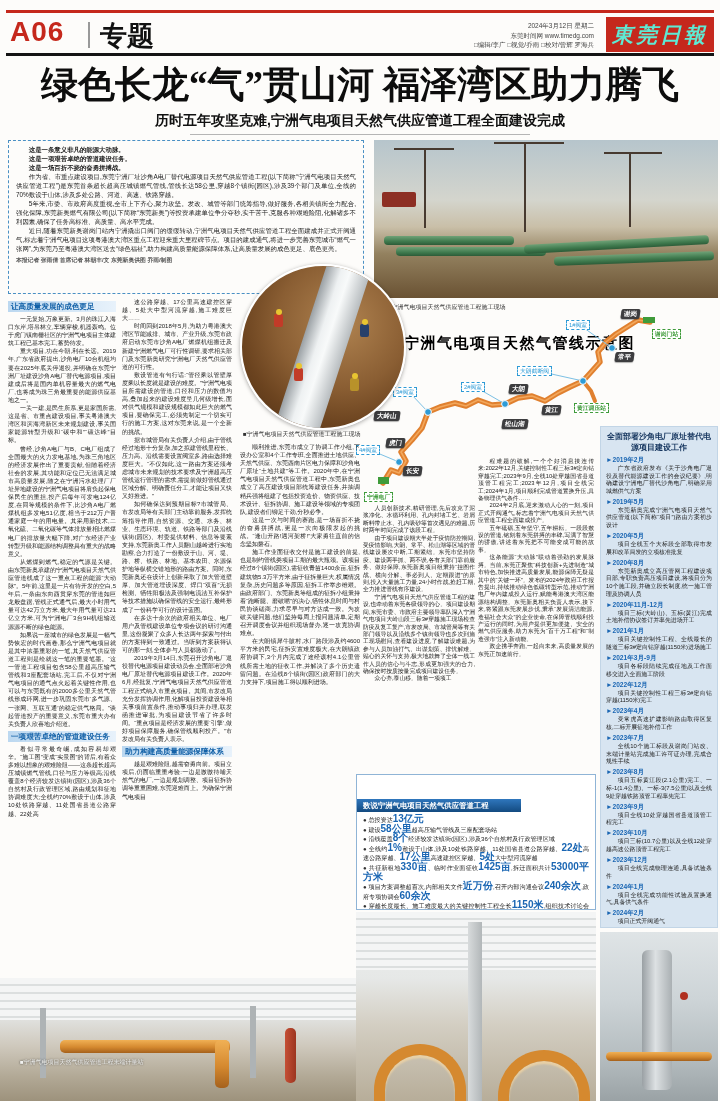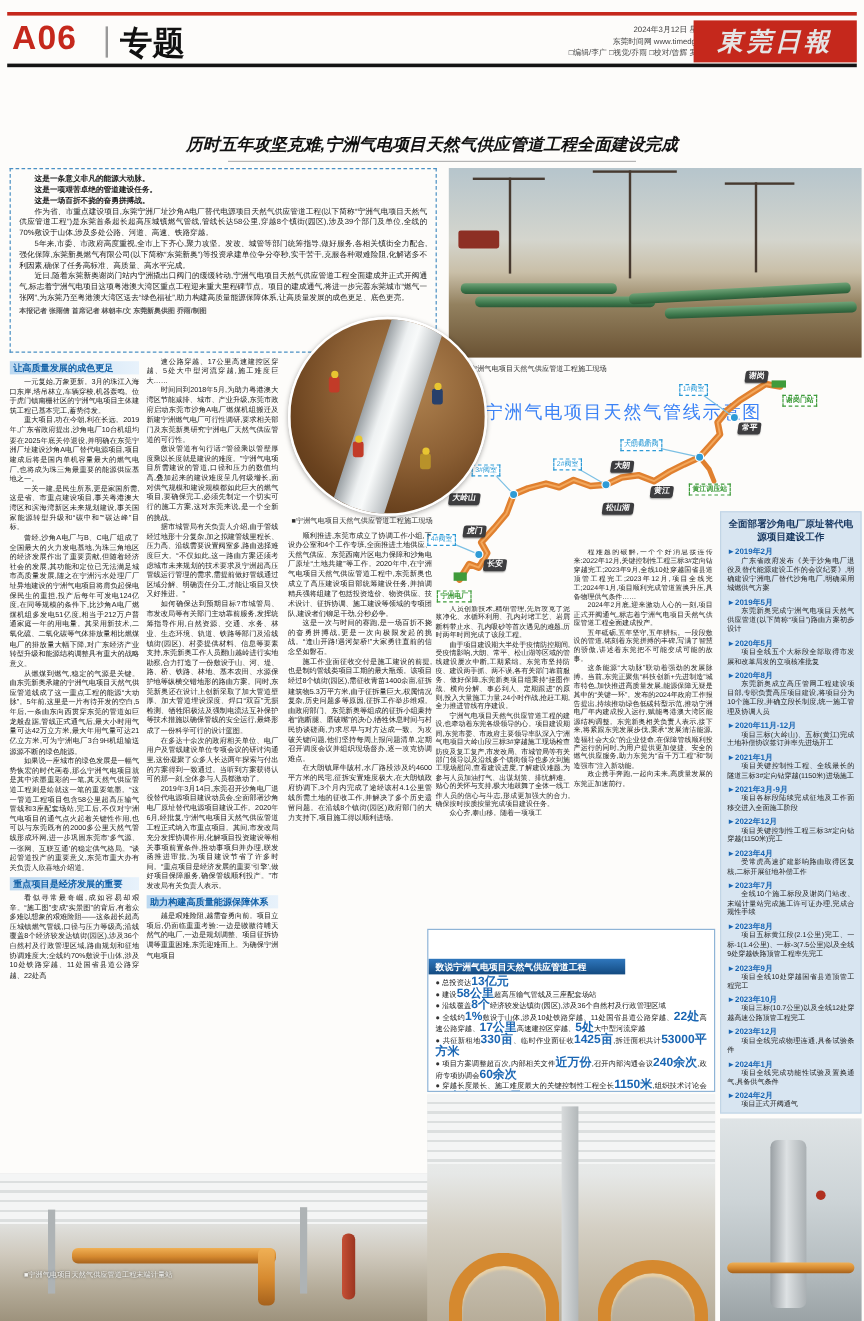--- a/index.html
+++ b/index.html
@@ -6,27 +6,27 @@
   .page{position:relative;width:720px;height:1101px;margin:0 auto;background:#fdfcfa;overflow:hidden;
         font-family:"Liberation Sans","DejaVu Sans",sans-serif;color:#1a1a1a;}
   .abs{position:absolute;}
   
   .rule-red{left:6px;right:6px;top:10px;height:3px;background:#c5281c;}
   .rule-black{left:6px;right:6px;top:53px;height:3px;background:#141414;}
   .pageno{left:10px;top:16px;font-size:28px;font-weight:900;color:#c5281c;letter-spacing:1px;}
   .mast-div{left:88px;top:22px;width:2px;height:26px;background:#999;}
   .section-name{left:100px;top:18px;font-size:27px;font-weight:900;color:#111;}
   .mast-info{right:126px;top:21px;width:240px;text-align:right;font-size:6.5px;line-height:9.5px;color:#444;}
-  .mast-logo{right:6px;top:17px;width:136px;height:35px;background:#c5281c;color:#e5e5e5;
+  .mast-logo{right:6px;top:17px;width:108px;height:35px;background:#c5281c;color:#5eead4;
              font-family:Liberation Sans, sans-serif;font-weight:900;font-size:21px;
              display:flex;align-items:center;justify-content:center;letter-spacing:3px;font-style:italic;}
   
   .headline{left:0;top:60px;width:720px;text-align:center;font-family:"Liberation Serif","DejaVu Serif",serif;
             font-weight:900;font-size:37px;color:#0d0d0d;letter-spacing:0px;white-space:nowrap;}
-  .subhead{left:0;top:112px;width:720px;text-align:center;font-size:14px;font-weight:700;color:#111;font-style:italic;}
+  .subhead{left:0;top:112px;width:720px;text-align:center;font-size:14px;font-weight:700;color:#111;}
   .subhead-line{left:190px;top:134px;width:340px;height:1px;background:#b5b5b5;}
   
   .intro{left:8px;top:140px;width:356px;height:154px;border:1.5px dashed #4a90c4;padding:4px 7px;
          font-size:6.4px;line-height:9px;text-align:justify;color:#222;box-sizing:border-box;}
   .intro p{margin:0;text-indent:2em;}
   .intro p.b{font-weight:700;}
   .byline{margin-top:3px;font-size:5.8px;color:#555;font-weight:700;text-indent:0;}
   
   .ncol{font-size:6px;line-height:8.1px;text-align:justify;color:#222;overflow:hidden;}
   .ncol.small{font-size:5.8px;line-height:7.4px;}
@@ -52,21 +52,21 @@
      background:linear-gradient(180deg,#f0f1f1 0%,#e6e8e7 35%,#d3cec2 60%,#b7ad99 100%);}
   .photo-br{left:600px;top:932px;width:118px;height:169px;overflow:hidden;
      background:linear-gradient(180deg,#dfe4e6 0%,#cdd4d7 40%,#b4bcbf 75%,#9aa2a5 100%);}
   .canopy{position:absolute;left:0;right:0;top:0;background:
      repeating-linear-gradient(180deg,#f4f5f5 0 6px,#dcdfdf 6px 8px);}
   .pipe-orange{position:absolute;background:linear-gradient(180deg,#f0b055,#d5892f 55%,#a5611c);border-radius:5px;}
   .arch{position:absolute;border:11px solid #d5892f;border-bottom:none;border-radius:55px 55px 0 0;
         box-shadow:inset 0 3px 2px rgba(255,220,160,.6);}
   .cap-on-photo{position:absolute;font-size:6px;color:#f3f3f0;text-shadow:0 0 2px rgba(40,40,40,.9);}
   
-  .map-title{left:404px;top:334px;font-size:15px;font-weight:400;color:#3b82f6;letter-spacing:1.5px;white-space:nowrap;}
+  .map-title{left:404px;top:334px;font-size:15px;font-weight:700;color:#000000;letter-spacing:1.5px;white-space:nowrap;}
   .town{position:absolute;background:#3d3d3f;color:#fff;font-size:6.5px;font-weight:700;line-height:10px;
         padding:0 3px;border-radius:2px;transform:skewX(-8deg);white-space:nowrap;box-shadow:0 1px 1px rgba(0,0,0,.3);}
   .valve{position:absolute;color:#2e9bd6;border:1px dashed #2e9bd6;background:rgba(255,255,255,.85);
          font-size:5.8px;line-height:8px;padding:0 2px;white-space:nowrap;}
   .station{position:absolute;color:#3f9b3a;border:1px dashed #3f9b3a;background:rgba(255,255,255,.85);
          font-size:5.8px;font-weight:700;line-height:8px;padding:0 2px;white-space:nowrap;}
   
   .timeline{left:600px;top:426px;width:118px;height:502px;background:#d8e5f1;border:1px solid #c2d5e6;
             box-sizing:border-box;padding:5px 5px;overflow:hidden;}
   .tl-title{font-size:8px;font-weight:900;color:#15355e;text-align:center;line-height:10.5px;margin-bottom:3px;}
@@ -92,20 +92,21 @@
   <div class="abs mast-div"></div>
   <div class="abs section-name">专题</div>
   <div class="abs mast-info">
     <div>2024年3月12日 星期二</div>
     <div>东莞时间网 www.timedg.com</div>
     <div>□编辑/李广 □视觉/乔雨 □校对/曾辉 罗海兵</div>
   </div>
   <div class="abs mast-logo">東莞日報</div>
   <div class="abs rule-black"></div>
 
+  <div class="abs headline">绿色长龙“气”贯山河 福泽湾区助力腾飞</div>
   <div class="abs subhead">历时五年攻坚克难,宁洲气电项目天然气供应管道工程全面建设完成</div>
   <div class="abs subhead-line"></div>
 
   <div class="abs intro">
       <p class="b">这是一条意义非凡的能源大动脉。</p>
       <p class="b">这是一项艰苦卓绝的管道建设任务。</p>
       <p class="b">这是一场百折不挠的奋勇拼搏战。</p>
       <p>作为省、市重点建设项目,东莞宁洲厂址沙角A电厂替代电源项目天然气供应管道工程(以下简称“宁洲气电项目天然气供应管道工程”)是东莞首条超长超高压城镇燃气管线,管线长达58公里,穿越8个镇街(园区),涉及39个部门及单位,全线的70%敷设于山体,涉及多处公路、河道、高速、铁路穿越。</p>
       <p>5年来,市委、市政府高度重视,全市上下齐心,聚力攻坚。发改、城管等部门统筹指导,做好服务,各相关镇街全力配合,强化保障,东莞新奥燃气有限公司(以下简称“东莞新奥”)等投资承建单位争分夺秒,实干苦干,克服各种艰难险阻,化解诸多不利因素,确保了任务高标准、高质量、高水平完成。</p>
       <p>近日,随着东莞新奥谢岗门站内宁洲撬出口阀门的缓缓转动,宁洲气电项目天然气供应管道工程全面建成并正式开阀通气,标志着宁洲气电项目这项粤港澳大湾区重点工程迎来重大里程碑节点。项目的建成通气,将进一步完善东莞城市“燃气一张网”,为东莞乃至粤港澳大湾区送去“绿色福祉”,助力构建高质量能源保障体系,让高质量发展的成色更足、底色更亮。</p>
@@ -172,21 +173,21 @@
   <div class="abs caption" style="left:243px;top:430px;width:120px;">■宁洲气电项目天然气供应管道工程施工现场</div>
 
   <div class="abs ncol" style="left:8px;top:298px;width:108px;height:678px;">
       <div class="colhead">让高质量发展的成色更足</div>
       <p class="colp">一元复始,万象更新。3月的珠江入海口东岸,塔吊林立,车辆穿梭,机器轰鸣。位于虎门镇南栅社区的宁洲气电项目主体建筑工程已基本完工,蓄势待发。</p>
       <p class="colp">重大项目,功在今朝,利在长远。2019年,广东省政府提出,沙角电厂10台机组均要在2025年底关停退役,并明确在东莞宁洲厂址建设沙角A电厂替代电源项目,项目建成后将是国内单机容量最大的燃气电厂,也将成为珠三角最重要的能源供应基地之一。</p>
       <p class="colp">一关一建,是民生所系,更是家国所需,这是省、市重点建设项目,事关粤港澳大湾区和滨海湾新区未来规划建设,事关国家能源转型升级和“碳中和”“碳达峰”目标。</p>
       <p class="colp">曾经,沙角A电厂与B、C电厂组成了全国最大的火力发电基地,为珠三角地区的经济发展作出了重要贡献,但随着经济社会的发展,其功能和定位已无法满足城市高质量发展,随之在宁洲污水处理厂厂址异地建设的宁洲气电项目将肩负起保电保民生的重担,投产后每年可发电124亿度,在同等规模的条件下,比沙角A电厂燃煤机组多发电51亿度,相当于212万户普通家庭一年的用电量。其采用新技术,二氧化硫、二氧化碳等气体排放量相比燃煤电厂的排放量大幅下降,对广东经济产业转型升级和能源结构调整具有重大的战略意义。</p>
       <p class="colp">从燃煤到燃气,稳定的气源是关键。由东莞新奥承建的宁洲气电项目天然气供应管道线成了这一重点工程的能源“大动脉”。5年前,这里是一片有待开发的空白,5年后,一条由东向西贯穿东莞的管道如巨龙般盘踞,管线正式通气后,最大小时用气量可达42万立方米,最大年用气量可达21亿立方米,可为宁洲电厂3台9H机组输送源源不断的绿色能源。</p>
       <p class="colp">如果说一座城市的绿色发展是一幅气势恢宏的时代画卷,那么宁洲气电项目就是其中浓墨重彩的一笔,其天然气供应管道工程则是绘就这一笔的重要笔墨。“这一管道工程项目包含58公里超高压输气管线和3座配套场站,完工后,不仅对宁洲气电项目的通气点火起着关键性作用,也可以与东莞既有的2000多公里天然气管线形成环网,进一步巩固东莞市‘多气源、一张网、互联互通’的稳定供气格局。”谈起管道投产的重要意义,东莞市重大办有关负责人欣喜地介绍道。</p>
-      <div class="colhead">重点项目是经济发展的重要</div>
+      <div class="colhead">一项艰苦卓绝的管道建设任务</div>
       <p class="colp">看似寻常最奇崛,成如容易却艰辛。“施工图”变成“实景图”的背后,有着众多难以想象的艰难险阻——这条超长超高压城镇燃气管线,口径与压力等级高;沿线覆盖8个经济较发达镇街(园区),涉及36个自然村及行政管理区域,路由规划和征地协调难度大;全线约70%敷设于山体,涉及10处铁路穿越、11处国省县道公路穿越、22处高</p>
     </div>
   <div class="abs ncol" style="left:122px;top:298px;width:110px;height:678px;">
       <p class="colp">速公路穿越、17公里高速建控区穿越、5处大中型河流穿越,施工难度巨大……</p>
       <p class="colp">时间回到2018年5月,为助力粤港澳大湾区节能减排、城市、产业升级,东莞市政府启动东莞市沙角A电厂燃煤机组搬迁及新建宁洲燃气电厂可行性调研,要求相关部门及东莞新奥研究宁洲电厂天然气供应管道的可行性。</p>
       <p class="colp">敷设管道有句行话:“管径乘以管壁厚度乘以长度就是建设的难度。”宁洲气电项目所需建设的管道,口径和压力的数值均高,叠加起来的建设难度呈几何级增长,面对供气规模和建设规模都如此巨大的燃气项目,要确保完工,必须先制定一个切实可行的施工方案,这对东莞来说,是一个全新的挑战。</p>
       <p class="colp">据市城管局有关负责人介绍,由于管线经过地形十分复杂,加之拟建管线里程长、压力高、沿线需要设置阀室多,路由选择难度巨大。“不仅如此,这一路由方案还须考虑城市未来规划的技术要求及宁洲超高压管线运行管理的需求,需提前做好管线通过区域分解、明确责任分工,才能让项目又快又好推进。”</p>
       <p class="colp">如何确保达到预期目标?市城管局、市发改局等有关部门主动靠前服务,发挥统筹指导作用,自然资源、交通、水务、林业、生态环境、轨道、铁路等部门及沿线镇街(园区)、村委提供材料、信息等要素支持,东莞新奥工作人员翻山越岭进行实地勘察,合力打造了一份敷设于山、河、堤、路、桥、铁路、林地、基本农田、水源保护地等纵横交错地形的路由方案。同时,东莞新奥还在设计上创新采取了加大管道壁厚、加大管道埋设深度、焊口“双百”无损检测、牺牲阳极法及强制电流法互补保护等技术措施以确保管线的安全运行,最终形成了一份科学可行的设计蓝图。</p>
       <p class="colp">在多达十余次的政府相关单位、电厂用户及管线建设单位专项会议的研讨沟通里,这份凝聚了众多人长达两年探索与付出的方案得到一致通过。当听到方案获得认可的那一刻,全体参与人员都激动了。</p>
       <p class="colp">2019年3月14日,东莞召开沙角电厂退役替代电源项目建设动员会,全面部署沙角电厂原址替代电源项目建设工作。2020年6月,经批复,宁洲气电项目天然气供应管道工程正式纳入市重点项目。其间,市发改局充分发挥协调作用,化解项目投资建设等相关事项前置条件,推动事项归并办理,联发函推进审批,为项目建设节省了许多时间。“重点项目是经济发展的重要‘引擎’,做好项目保障服务,确保管线顺利投产。”市发改局有关负责人表示。</p>

